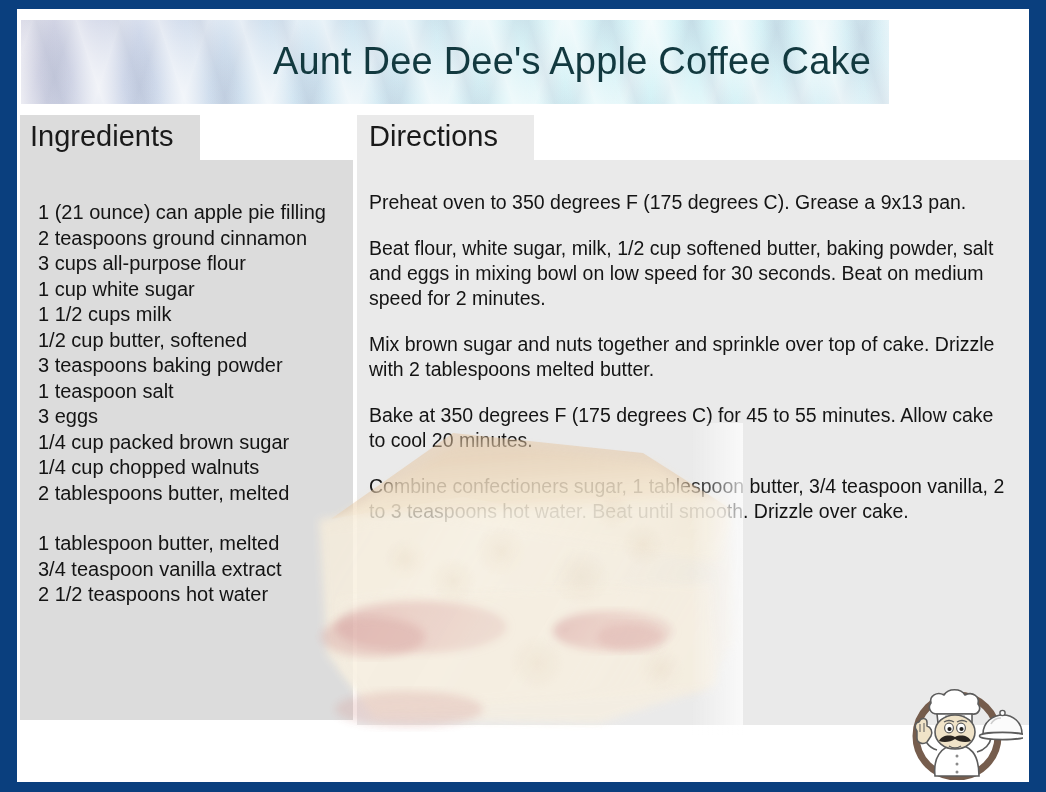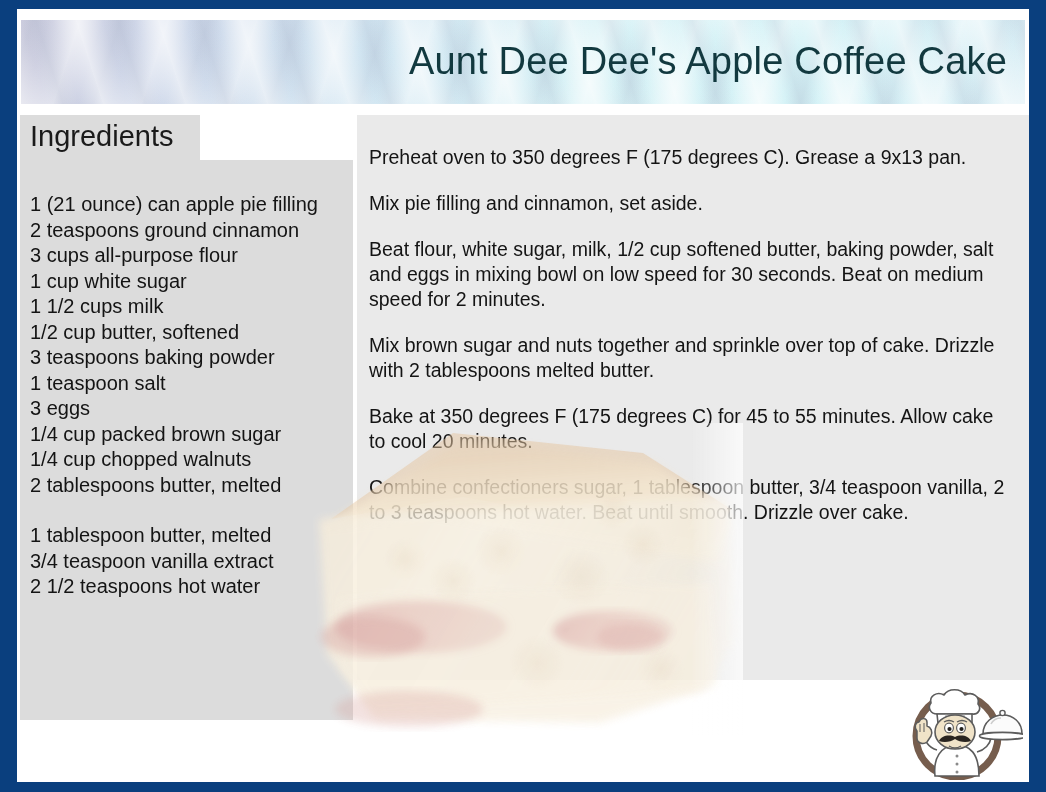--- a/index.html
+++ b/index.html
@@ -19,21 +19,21 @@
     border-right: 17px solid #0a3f7e;
     border-top: 9px solid #0a3f7e;
     border-bottom: 10px solid #0a3f7e;
     overflow: hidden;
   }
   
   #banner {
     position: absolute;
     left: 4px;
     top: 11px;
-    width: 1004px;
+    width: 868px;
     height: 84px;
     background:
       repeating-linear-gradient(72deg,
         rgba(255,255,255,0.55) 0px,
         rgba(255,255,255,0.0) 26px,
         rgba(150,160,185,0.16) 40px,
         rgba(255,255,255,0.0) 56px,
         rgba(255,255,255,0.50) 78px),
       repeating-linear-gradient(-72deg,
         rgba(255,255,255,0.45) 0px,
@@ -84,21 +84,21 @@
     min-height: 560px;
   }
   #col-directions .panel-body {
     background: #eaeaea;
     padding: 30px 14px 20px 12px;
     min-height: 565px;
   }
   
   #ingredient-list {
     list-style: none;
-    margin: 0;
+    margin: 8px;
     padding: 0;
     font-size: 20px;
     line-height: 25.5px;
     color: #141414;
   }
   #ingredient-list li.spacer { height: 25px; }
   
   #direction-list {
     list-style: none;
     margin: 0;
@@ -157,24 +157,24 @@
           <li>2 tablespoons butter, melted</li>
           <li class="spacer"></li>
           <li>1 tablespoon butter, melted</li>
           <li>3/4 teaspoon vanilla extract</li>
           <li>2 1/2 teaspoons hot water</li>
         </ul>
     </div>
   </div>
 
   <div class="col" id="col-directions">
+    <div class="panel-head">Directions</div>
     <div class="panel-body">
       <ul id="direction-list">
           <li>Preheat oven to 350 degrees F (175 degrees C). Grease a 9x13 pan.</li>
-          <li>Mix pie filling and cinnamon, set aside.</li>
           <li>Beat flour, white sugar, milk, 1/2 cup softened butter, baking powder, salt and eggs in mixing bowl on low speed for 30 seconds. Beat on medium speed for 2 minutes.</li>
           <li>Mix brown sugar and nuts together and sprinkle over top of cake. Drizzle with 2 tablespoons melted butter.</li>
           <li>Bake at 350 degrees F (175 degrees C) for 45 to 55 minutes. Allow cake to cool 20 minutes.</li>
           <li>Combine confectioners sugar, 1 tablespoon butter, 3/4 teaspoon vanilla, 2 to 3 teaspoons hot water. Beat until smooth. Drizzle over cake.</li>
         </ul>
     </div>
   </div>
 
   <svg id="cake-watermark" viewBox="0 0 430 312" preserveAspectRatio="none">
     <defs>

